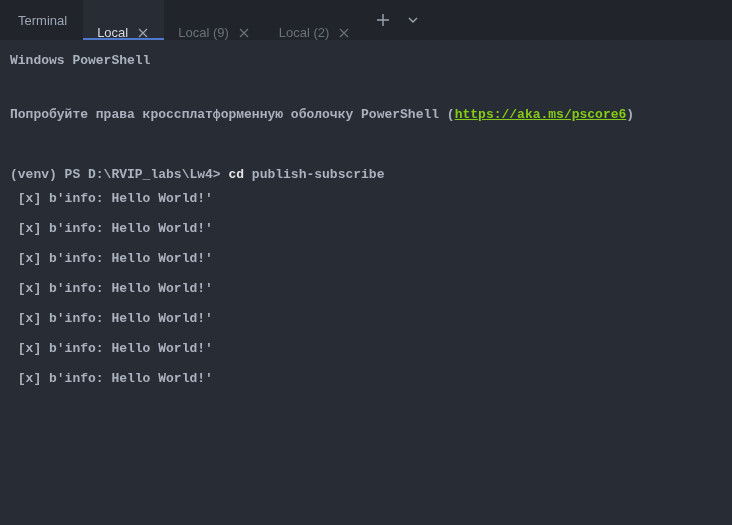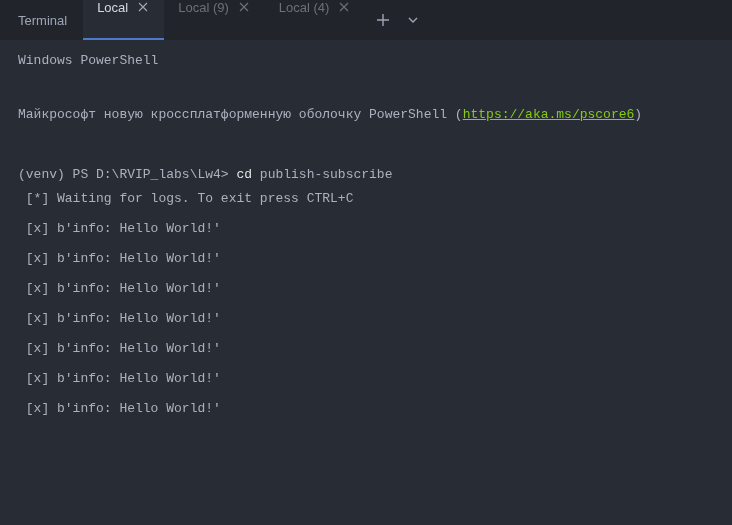--- a/index.html
+++ b/index.html
@@ -20,21 +20,21 @@
     padding: 0 4px;
   }
   .panel-title {
     color: #9da5b4;
     font-family: -apple-system, "Segoe UI", sans-serif;
     font-size: 13px;
     padding: 0 16px 0 14px;
   }
   .tab {
     display: flex;
-    align-items: flex-start;
+    align-items: flex-end;
     gap: 8px;
     height: 40px;
     padding: 0 14px;
     color: #6b7178;
     font-family: -apple-system, "Segoe UI", sans-serif;
     font-size: 13px;
     cursor: pointer;
     position: relative;
   }
   .tab.active {
@@ -71,22 +71,23 @@
     width: 20px;
     height: 20px;
     display: flex;
     align-items: center;
     justify-content: center;
     color: #9da5b4;
     cursor: pointer;
   }
   .icon-btn svg { display: block; }
   .terminal-body {
-    padding: 14px 10px 10px 18px;
+    padding: 14px 10px 10px 10px;
     line-height: 1.0;
+    font-weight: bold;
   }
   .line {
     white-space: pre;
     color: #abb2bf;
     min-height: 15px;
     margin-bottom: 15px;
   }
   .line.tight-after { margin-bottom: 9px; }
   .link {
     color: #84cc16;
@@ -114,21 +115,21 @@
   <div class="tab">
     <span>Local (9)</span>
     <span class="close-icon">
       <svg width="10" height="10" viewBox="0 0 10 10">
           <path d="M1 1 L9 9 M9 1 L1 9" stroke="currentColor" stroke-width="1.2" fill="none"></path>
         </svg>
     </span>
   </div>
 
   <div class="tab">
-    <span>Local (4)</span>
+    <span>Local (2)</span>
     <span class="close-icon">
       <svg width="10" height="10" viewBox="0 0 10 10">
           <path d="M1 1 L9 9 M9 1 L1 9" stroke="currentColor" stroke-width="1.2" fill="none"></path>
         </svg>
     </span>
   </div>
 
   <div class="tab-actions">
     <div class="icon-btn">
       <svg width="14" height="14" viewBox="0 0 14 14">
@@ -139,24 +140,23 @@
       <svg width="12" height="12" viewBox="0 0 12 12">
           <path d="M2 4 L6 8 L10 4" stroke="currentColor" stroke-width="1.4" fill="none"></path>
         </svg>
     </div>
   </div>
 </div>
 
 <div class="terminal-body">
   <div class="line tight-after">Windows PowerShell</div>
   <div class="gap"></div>
-  <div class="line"><span>Майкрософт новую кроссплатформенную оболочку PowerShell (</span><span class="link">https://aka.ms/pscore6</span><span>)</span></div>
+  <div class="line"><span>Попробуйте права кроссплатформенную оболочку PowerShell (</span><span class="link">https://aka.ms/pscore6</span><span>)</span></div>
   <div class="gap"></div>
   <div class="line tight-after"><span>(venv) PS D:\RVIP_labs\Lw4&gt; </span><span class="kw">cd </span><span>publish-subscribe</span></div>
-  <div class="line"> [*] Waiting for logs. To exit press CTRL+C</div>
   <div class="line"> [x] b'info: Hello World!'</div>
   <div class="line"> [x] b'info: Hello World!'</div>
   <div class="line"> [x] b'info: Hello World!'</div>
   <div class="line"> [x] b'info: Hello World!'</div>
   <div class="line"> [x] b'info: Hello World!'</div>
   <div class="line"> [x] b'info: Hello World!'</div>
   <div class="line"> [x] b'info: Hello World!'</div>
 </div>
 
 </body></html>

